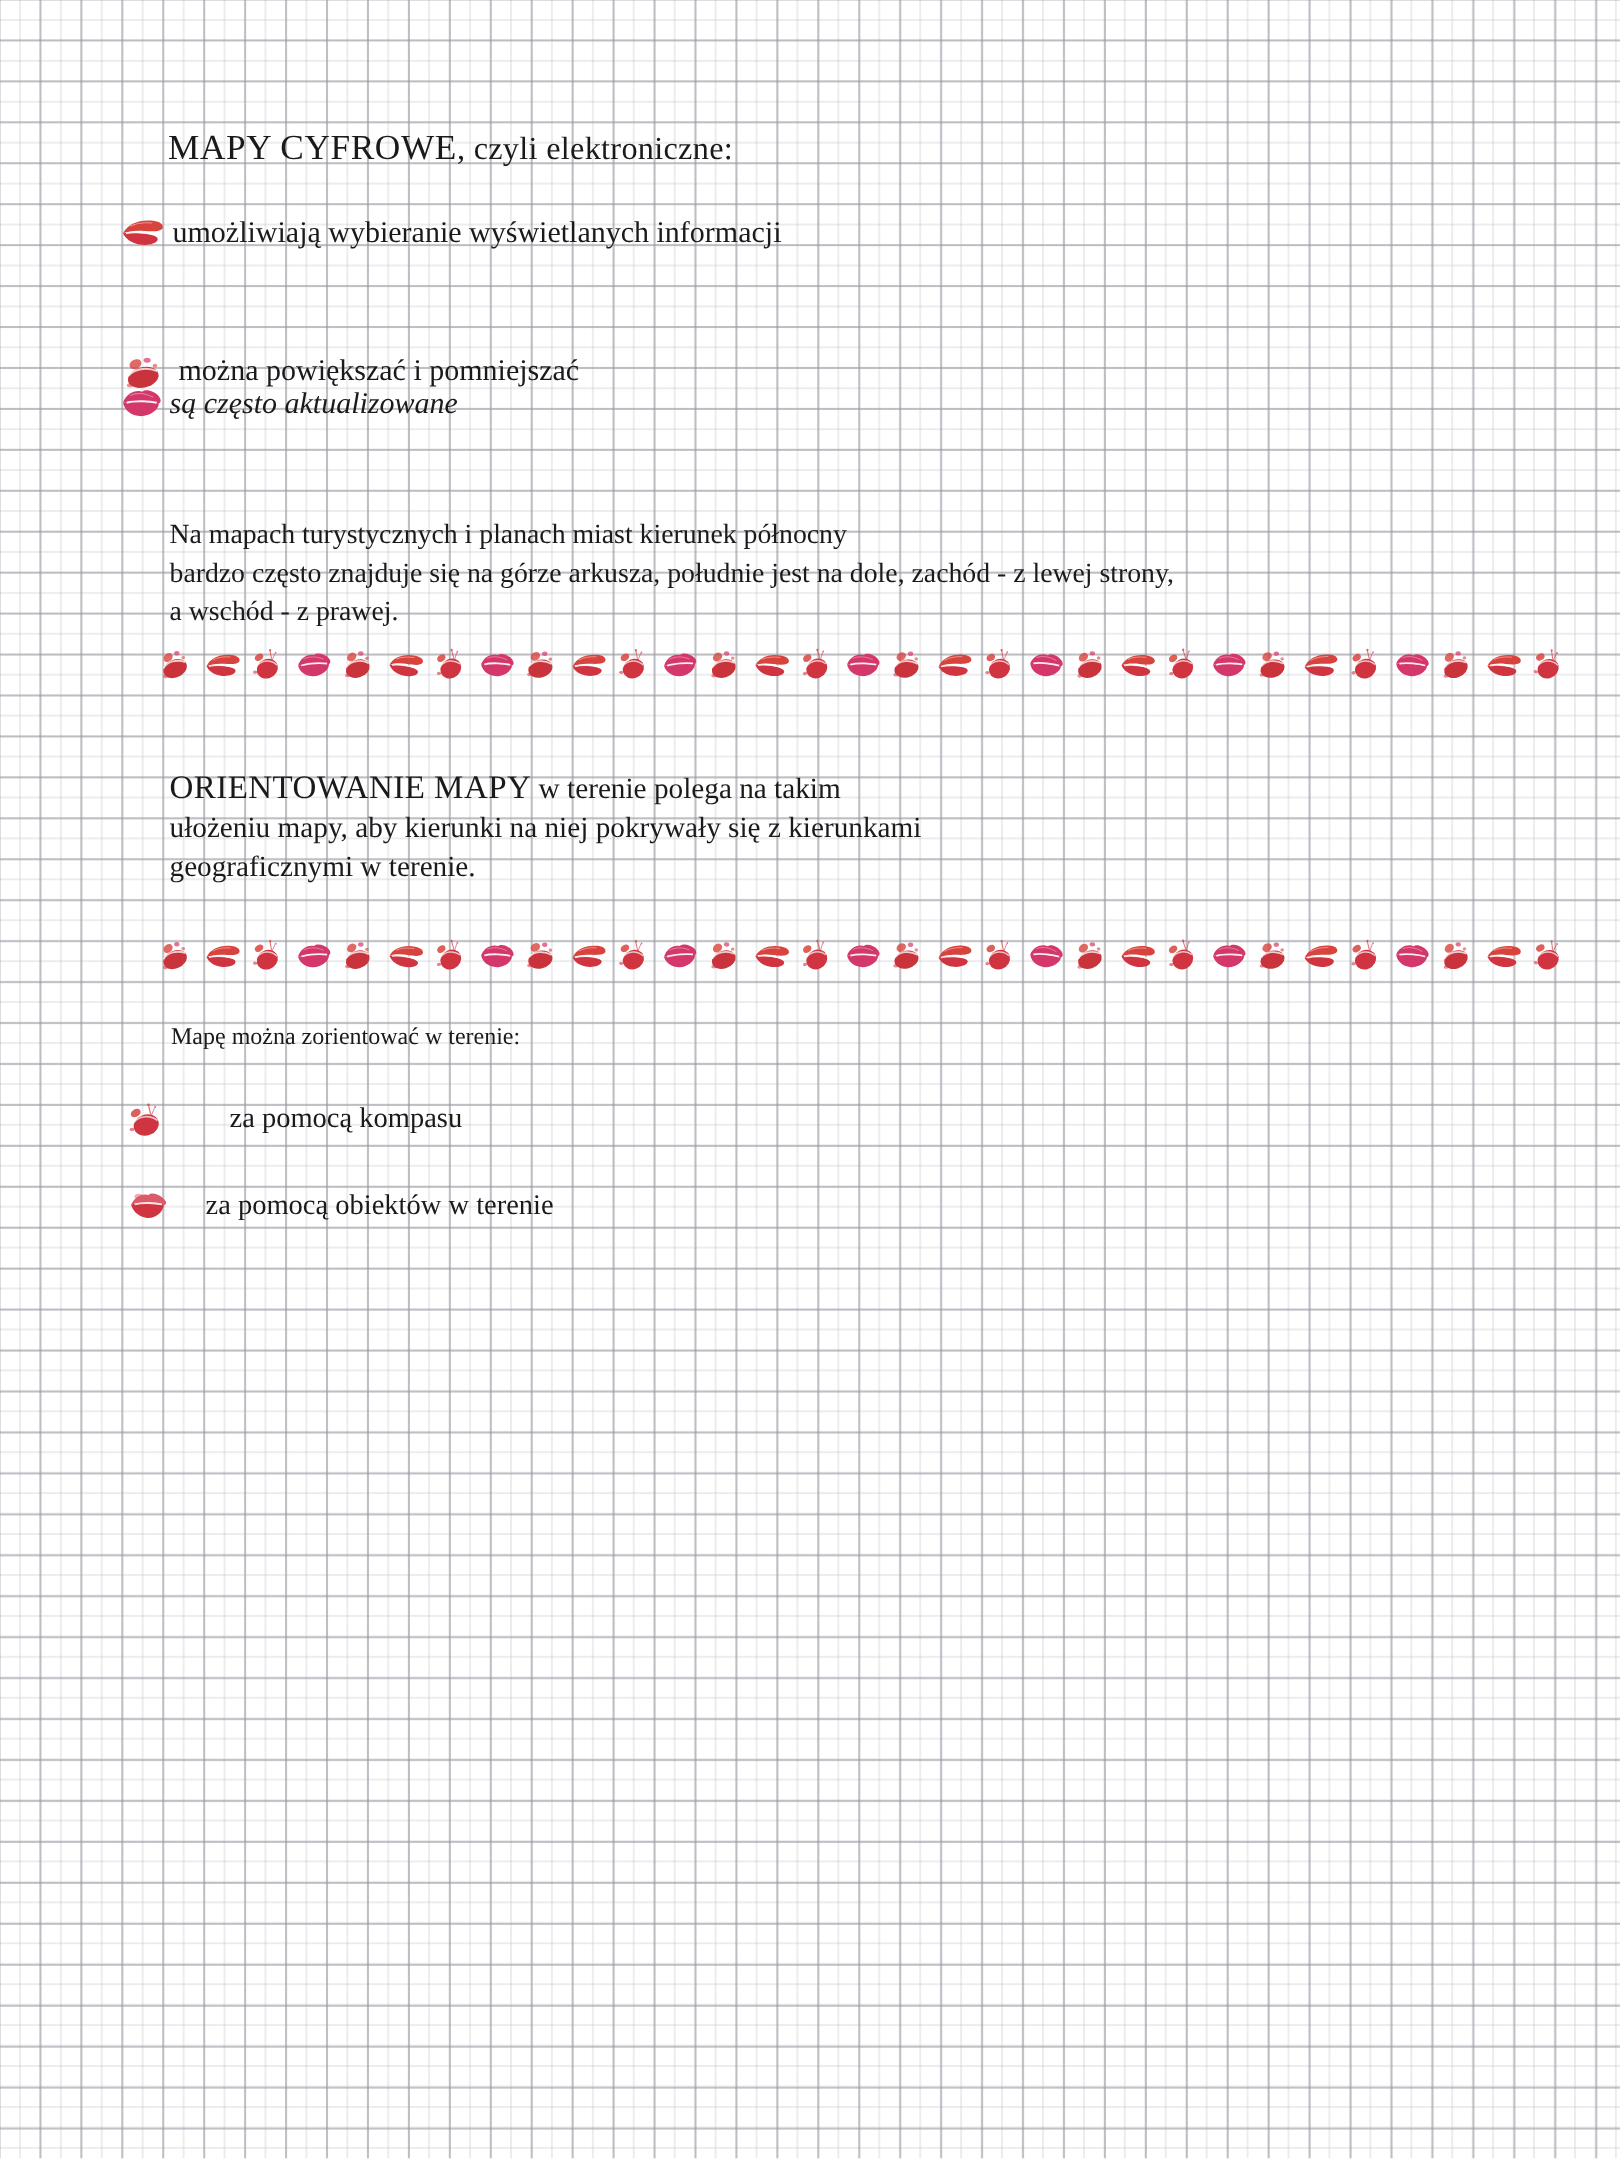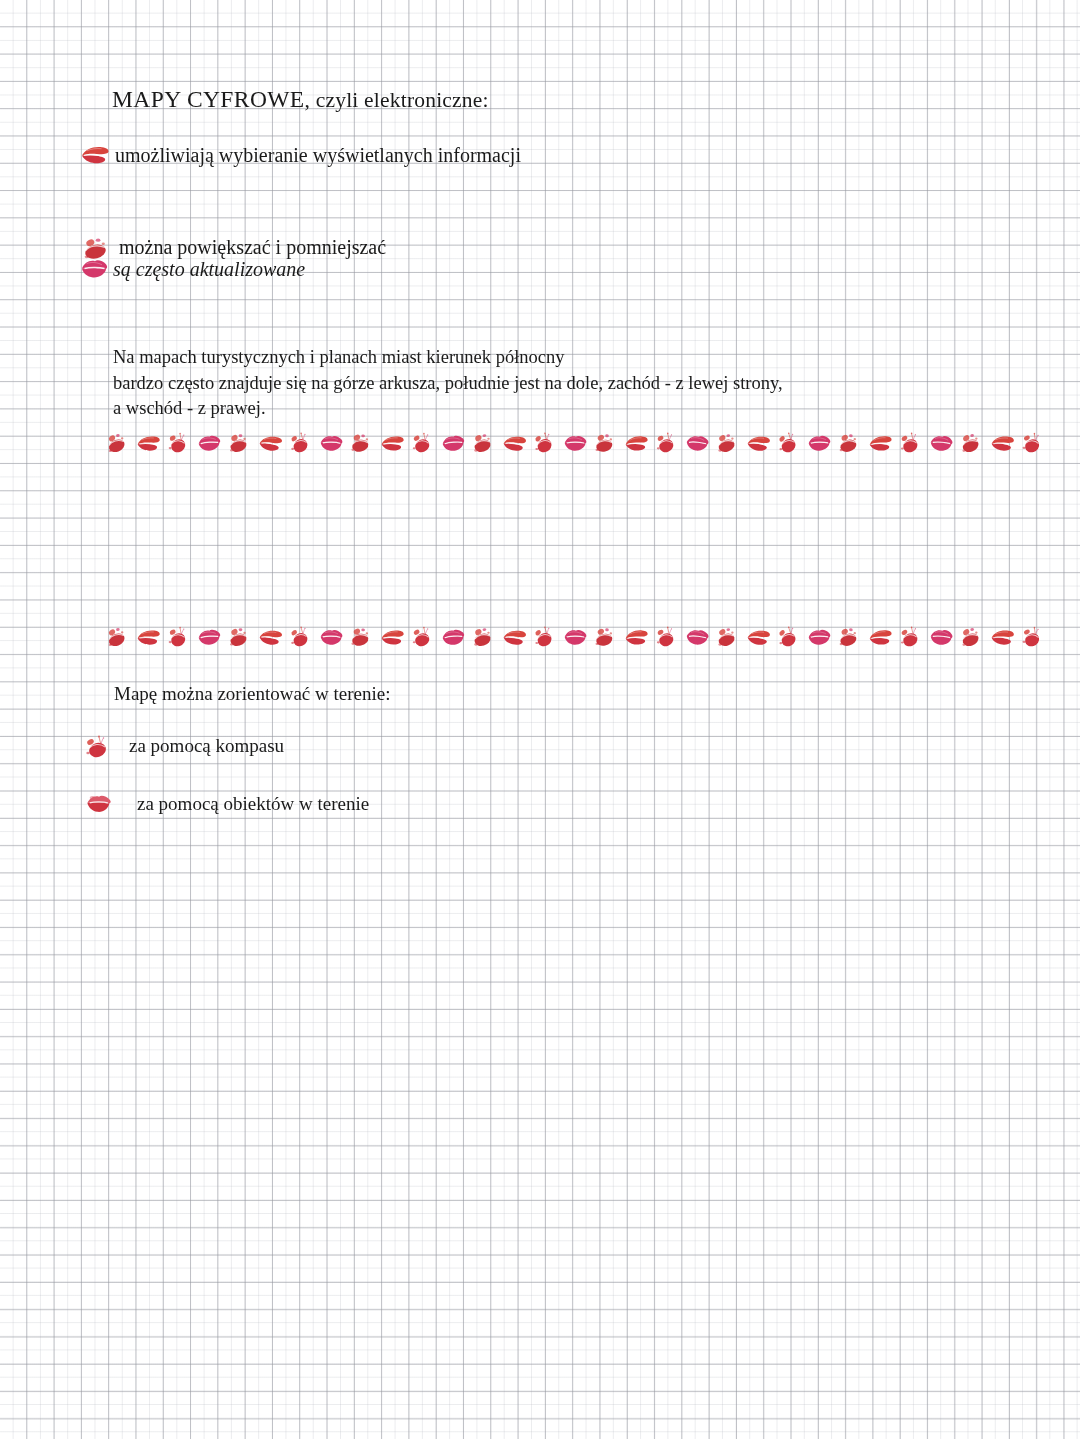--- a/index.html
+++ b/index.html
@@ -30,21 +30,21 @@
   #content{position:absolute;inset:0;}
 
   
   .abs{position:absolute;}
   .hd{font-size:21.5px;letter-spacing:.2px;white-space:nowrap;}
   .hd .caps{font-size:23.5px;letter-spacing:.4px;}
   .bullet-row{display:flex;align-items:flex-start;}
   .bullet-txt{font-size:20px;white-space:nowrap;}
   .para{font-size:18.5px;line-height:25.5px;}
   .para .caps{font-size:22px;letter-spacing:.3px;}
-  .small-hd{font-size:19px;white-space:nowrap;}
+  .small-hd{font-size:16px;white-space:nowrap;}
 
   
   .lip{display:inline-block;position:relative;flex:0 0 auto;}
   .lip svg{display:block;width:100%;height:100%;}
 
   
   .divider{position:absolute;display:flex;align-items:center;}
   .divider .lip{margin-right:8px;}
 </style>
 </head>
@@ -462,20 +462,27 @@
           <path d="M30 4 L33 16" stroke="#d8443d" stroke-width="1.6" opacity=".75"></path>
           <path d="M38 7 L34 17" stroke="#d4386a" stroke-width="1.3" opacity=".7"></path>
           <circle cx="30" cy="3" r="1.8" fill="#d8443d" opacity=".8"></circle>
           <circle cx="39" cy="6" r="1.4" fill="#d4386a" opacity=".7"></circle>
           <ellipse cx="8" cy="36" rx="3.4" ry="2.4" fill="#cf3440" opacity=".6"></ellipse>
         </g>
       </svg>
       </span>
     </div>
 
+  <div class="abs para" style="left:113px;top:512px;width:760px;line-height:26px;">
+    <div>
+      <span class="caps">ORIENTOWANIE MAPY</span><span style="font-size:19.5px;"> w terenie polega na takim</span>
+    </div>
+    <div style="font-size:19.5px;">ułożeniu mapy, aby kierunki na niej pokrywały się z kierunkami</div>
+    <div style="font-size:19.5px;">geograficznymi w terenie.</div>
+  </div>
 
   <div class="divider" id="divider-two" style="left:106px;top:622px;width:820px;height:30px;">
       <span class="lip" style="width: 21px; height: 22px; margin-right: 9px; transform: rotate(-5deg);">
         <svg viewBox="0 0 52 48" preserveAspectRatio="none">
         <g>
           <ellipse cx="26" cy="30" rx="20" ry="13" fill="#c9343c" transform="rotate(-14 26 30)"></ellipse>
           <path d="M7 28 C14 19, 30 16, 44 22" stroke="#ffffff" stroke-width="2.6" fill="none" opacity=".75"></path>
           <ellipse cx="16" cy="13" rx="8" ry="6" fill="#d8443d" opacity=".8" transform="rotate(-25 16 13)"></ellipse>
           <ellipse cx="31" cy="8" rx="4.5" ry="3.2" fill="#d4386a" opacity=".7"></ellipse>
           <ellipse cx="41" cy="15" rx="3" ry="2.4" fill="#d8443d" opacity=".6"></ellipse>
@@ -841,21 +848,21 @@
           <path d="M11 26 C18 18, 32 16, 42 24" stroke="#ffffff" stroke-width="2.2" fill="none" opacity=".7"></path>
           <ellipse cx="13" cy="14" rx="7" ry="5" fill="#d8443d" opacity=".85" transform="rotate(-30 13 14)"></ellipse>
           <path d="M30 4 L33 16" stroke="#d8443d" stroke-width="1.6" opacity=".75"></path>
           <path d="M38 7 L34 17" stroke="#d4386a" stroke-width="1.3" opacity=".7"></path>
           <circle cx="30" cy="3" r="1.8" fill="#d8443d" opacity=".8"></circle>
           <circle cx="39" cy="6" r="1.4" fill="#d4386a" opacity=".7"></circle>
           <ellipse cx="8" cy="36" rx="3.4" ry="2.4" fill="#cf3440" opacity=".6"></ellipse>
         </g>
       </svg>
       </span>
-    <span class="bullet-txt" style="margin-left:20px;font-size:19px;">za pomocą kompasu</span>
+    <span class="bullet-txt" style="margin-left:44px;font-size:19px;">za pomocą kompasu</span>
   </div>
 
   <div class="abs bullet-row" style="left:86px;top:793px;">
     <span class="lip" style="width:27px;height:22px;">
         <svg viewBox="0 0 58 42" preserveAspectRatio="none">
         <g>
           <path d="M3 19 C8 10, 18 4, 28 7 C33 3, 44 6, 51 13 C54 16, 54 19, 50 20 C38 18, 14 17, 3 19 Z" fill="#dc5a6a"></path>
           <path d="M3 19 C14 17, 38 18, 50 20 C48 30, 36 38, 24 36 C13 34, 5 27, 3 19 Z" fill="#cf3440"></path>
           <path d="M8 19 C19 16, 38 17, 47 19" stroke="#ffffff" stroke-width="2.4" fill="none" opacity=".85"></path>
           <ellipse cx="14" cy="9" rx="6" ry="3.5" fill="#dc5a6a" opacity=".5"></ellipse>

